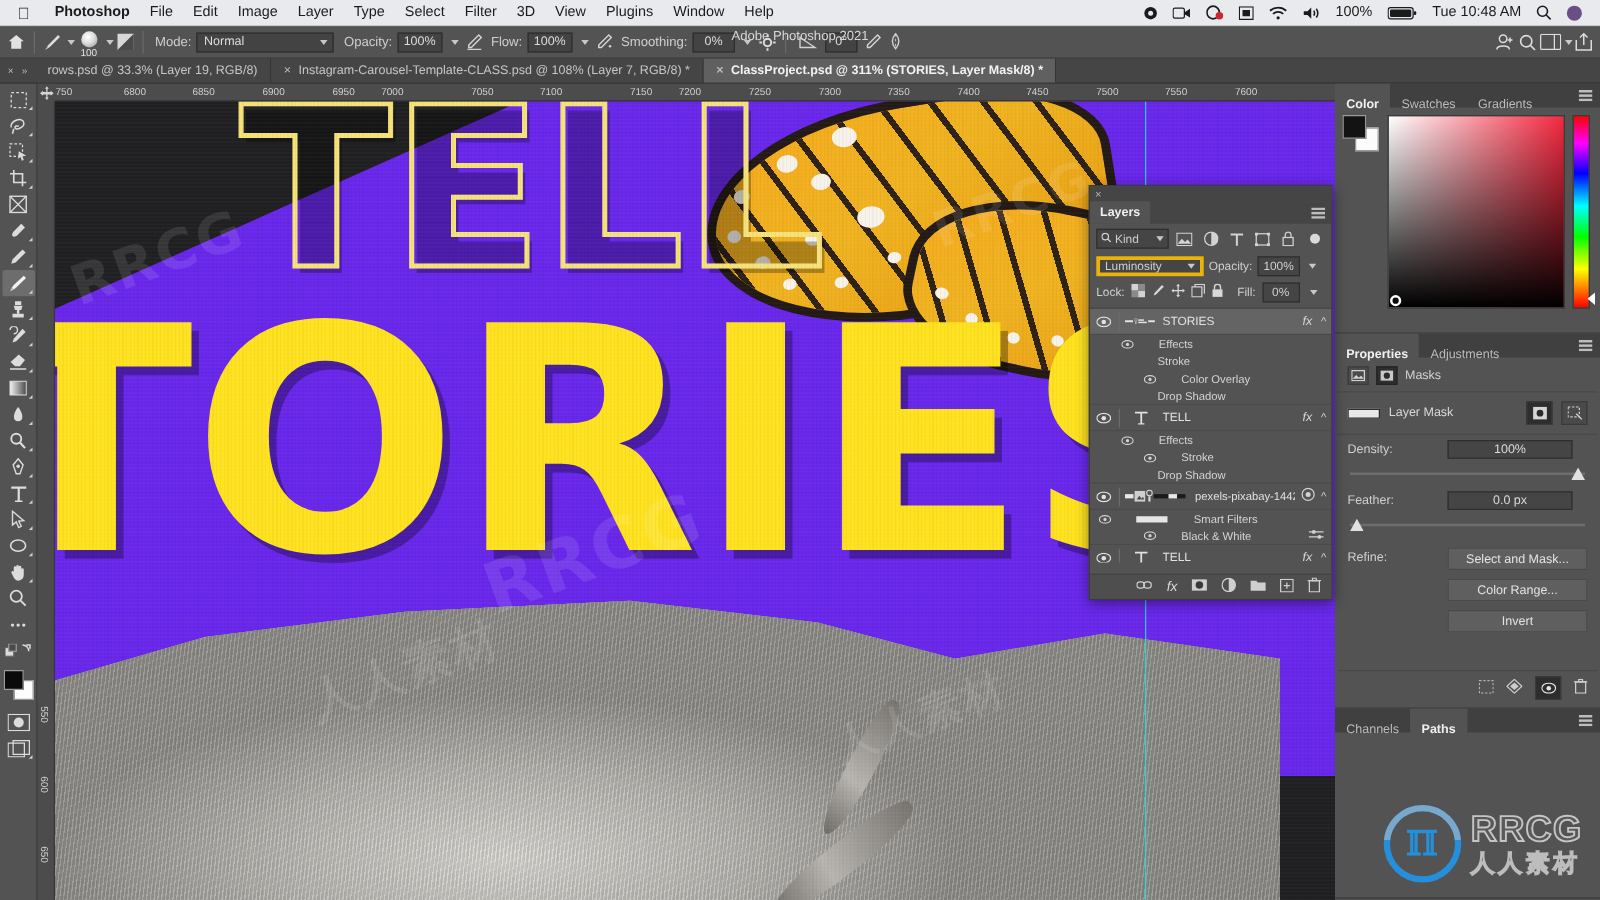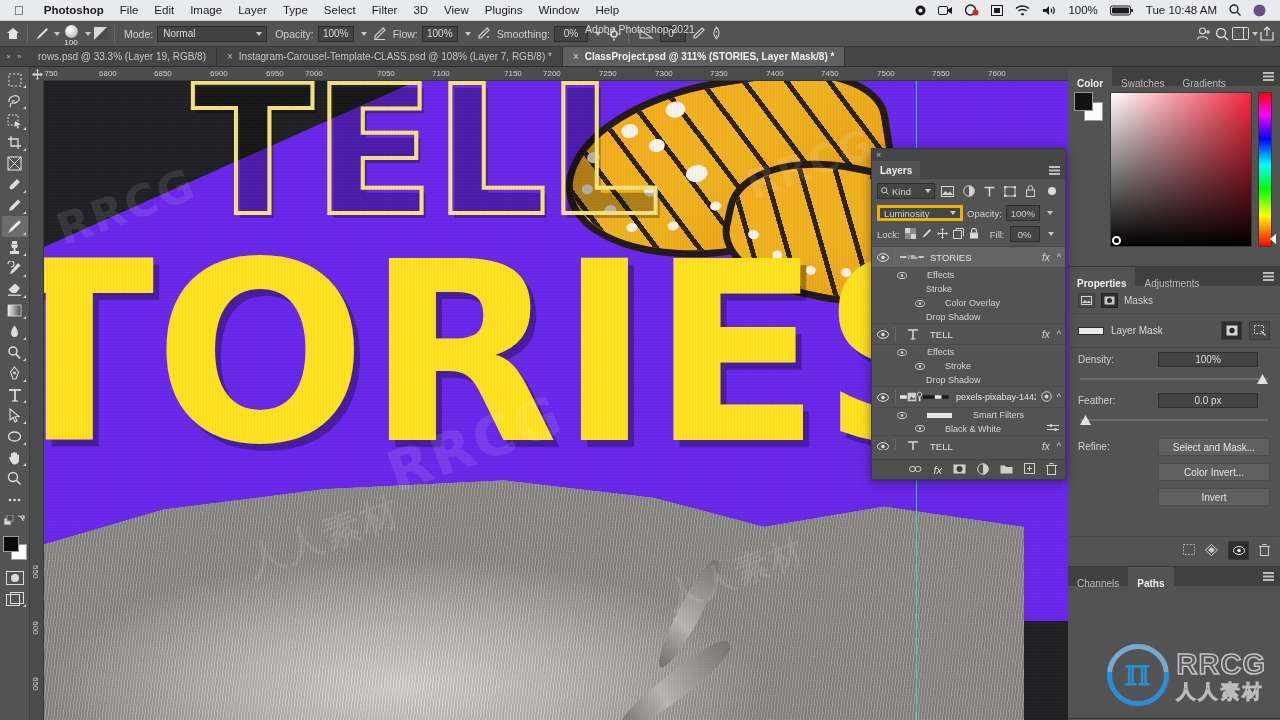--- a/index.html
+++ b/index.html
@@ -858,21 +858,21 @@
           <span class="valbox">0.0 px</span>
         </div>
         <div class="slider">
           <span class="trk"></span>
           <span class="kn" style="left:0"></span>
         </div>
         <div class="proprow" style="align-items:flex-start;padding-top:8px">
           <span style="width:72px;padding-top:3px">Refine:</span>
           <span style="display:flex;flex-direction:column;gap:7px;flex:1">
             <span class="wbtn">Select and Mask...</span>
-            <span class="wbtn">Color Invert...</span>
+            <span class="wbtn">Color Range...</span>
             <span class="wbtn">Invert</span>
           </span>
         </div>
         <div class="panel-footer" style="margin-top:26px">
           <span>
             <svg width="12" height="11" viewBox="0 0 12 11">
                 <rect x="0.5" y="0.5" width="11" height="10" fill="none" stroke="#b5b5b5" stroke-dasharray="1.8 1.4"></rect>
               </svg>
           </span>
           <span>
@@ -1136,21 +1136,21 @@
         </span>
         <span class="lname" style="font-size:9px">pexels-pixabay-144234</span>
         <span>
           <svg width="11" height="11" viewBox="0 0 11 11">
               <circle cx="5.5" cy="5.5" r="4.8" fill="none" stroke="#d2d2d2"></circle>
               <circle cx="5.5" cy="5.5" r="2" fill="#d2d2d2"></circle>
             </svg>
         </span>
         <span style="padding-right:4px;font-size:9px;color:#d2d2d2">^</span>
       </div>
-      <div class="subrow" style="padding-left:22px">
+      <div class="subrow" style="padding-left:4px">
         <span class="eye">
           <svg width="10" height="7" viewBox="0 0 10 7">
               <ellipse cx="5" cy="3.5" rx="4.5" ry="3" fill="none" stroke="#d2d2d2"></ellipse>
               <circle cx="5" cy="3.5" r="1.3" fill="#d2d2d2"></circle>
             </svg>
         </span>
         <span style="display:inline-block;width:25px;height:5px;background:#e6e6e6;margin-right:3px"></span>
         <span>Smart Filters</span>
       </div>
       <div class="subrow" style="padding-left:40px;border-bottom:1px solid #4b4b4b">

